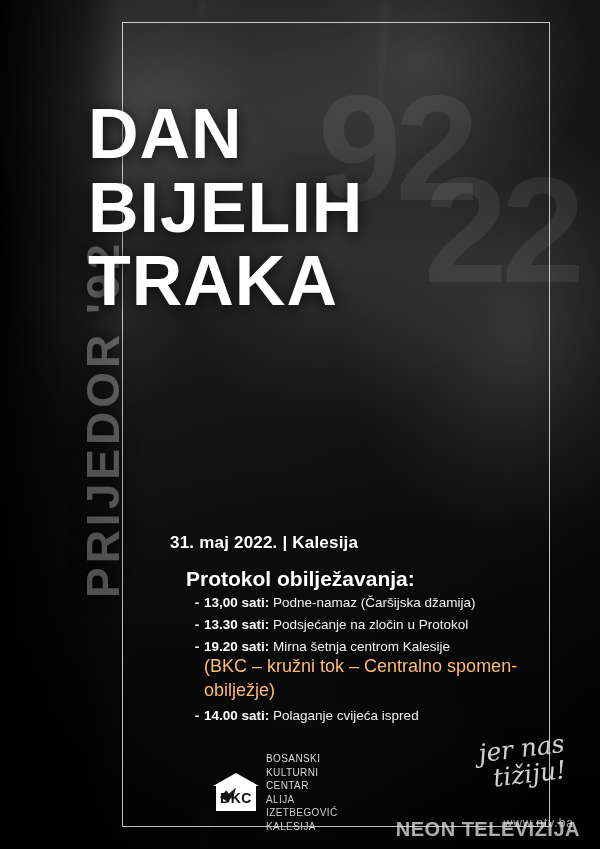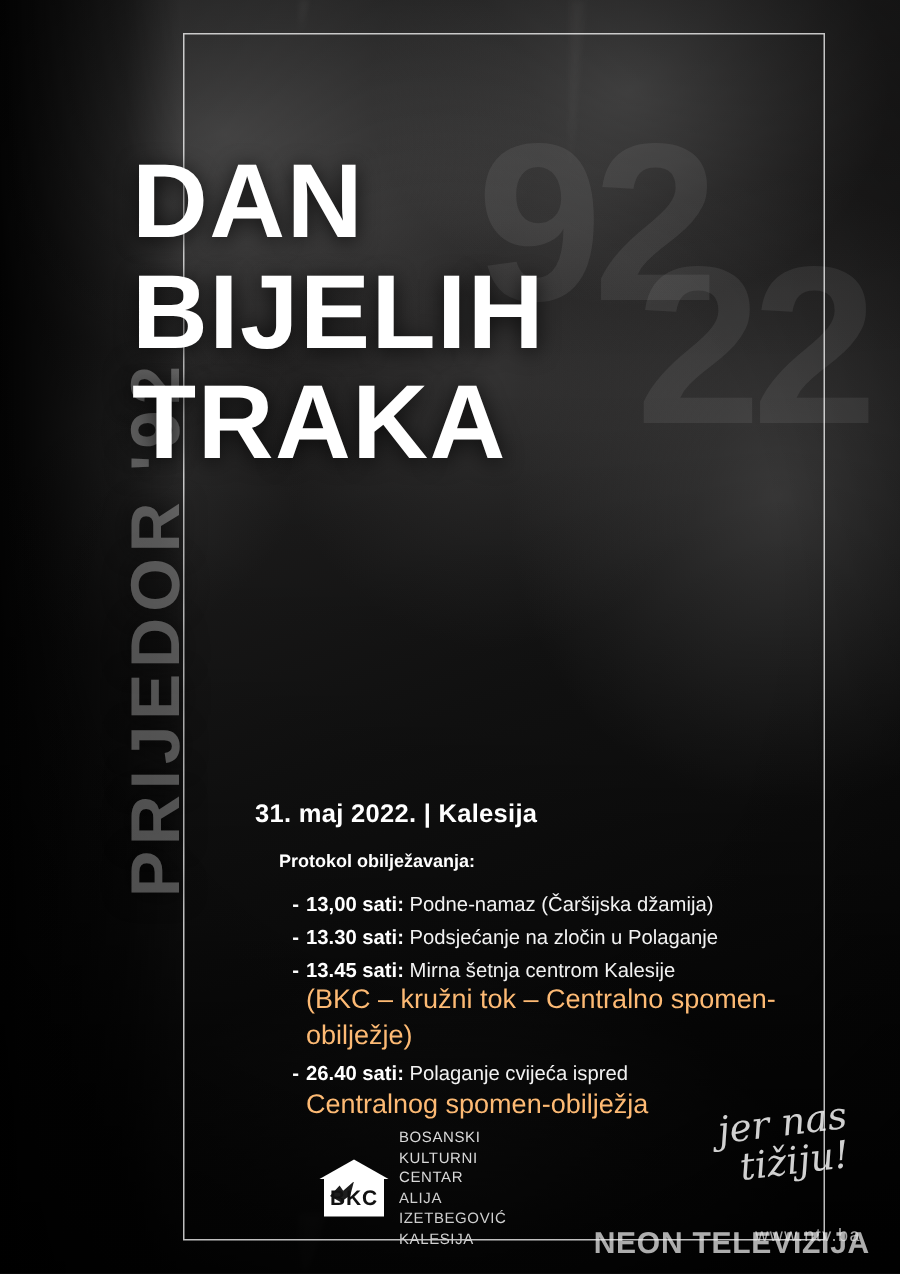--- a/index.html
+++ b/index.html
@@ -140,21 +140,21 @@
     font-weight: bold;
     letter-spacing: 0.2px;
   }
 
   
   .protocol-title {
     position: absolute;
     left: 186px;
     top: 567px;
     color: #ffffff;
-    font-size: 12px;
+    font-size: 21px;
     font-weight: bold;
   }
   .protocol-list {
     position: absolute;
     left: 190px;
     top: 594px;
     width: 360px;
   }
   .protocol-item {
     display: flex;
@@ -304,35 +304,34 @@
   <div class="protocol-list">
     <div class="protocol-item">
       <span class="protocol-dash">-</span>
       <span class="protocol-body">
         <span class="protocol-time">13,00 sati:</span><span> Podne-namaz (Čaršijska džamija)</span>
       </span>
     </div>
     <div class="protocol-item">
       <span class="protocol-dash">-</span>
       <span class="protocol-body">
-        <span class="protocol-time">13.30 sati:</span><span> Podsjećanje na zločin u Polaganje</span>
+        <span class="protocol-time">13.30 sati:</span><span> Podsjećanje na zločin u Protokol</span>
       </span>
     </div>
     <div class="protocol-item">
       <span class="protocol-dash">-</span>
       <span class="protocol-body">
-        <span class="protocol-time">13.45 sati:</span><span> Mirna šetnja centrom Kalesije</span>
+        <span class="protocol-time">19.20 sati:</span><span> Mirna šetnja centrom Kalesije</span>
         <span class="protocol-note">(BKC – kružni tok – Centralno spomen-obilježje)</span>
       </span>
     </div>
     <div class="protocol-item">
       <span class="protocol-dash">-</span>
       <span class="protocol-body">
-        <span class="protocol-time">26.40 sati:</span><span> Polaganje cvijeća ispred</span>
-        <span class="protocol-note">Centralnog spomen-obilježja</span>
+        <span class="protocol-time">14.00 sati:</span><span> Polaganje cvijeća ispred</span>
       </span>
     </div>
   </div>
 
   <div class="bkc">
     <div class="bkc-mark">
       <div class="roof"></div>
       <div class="box">
         <div class="box-label">BKC</div>
         <div class="bird"></div>

